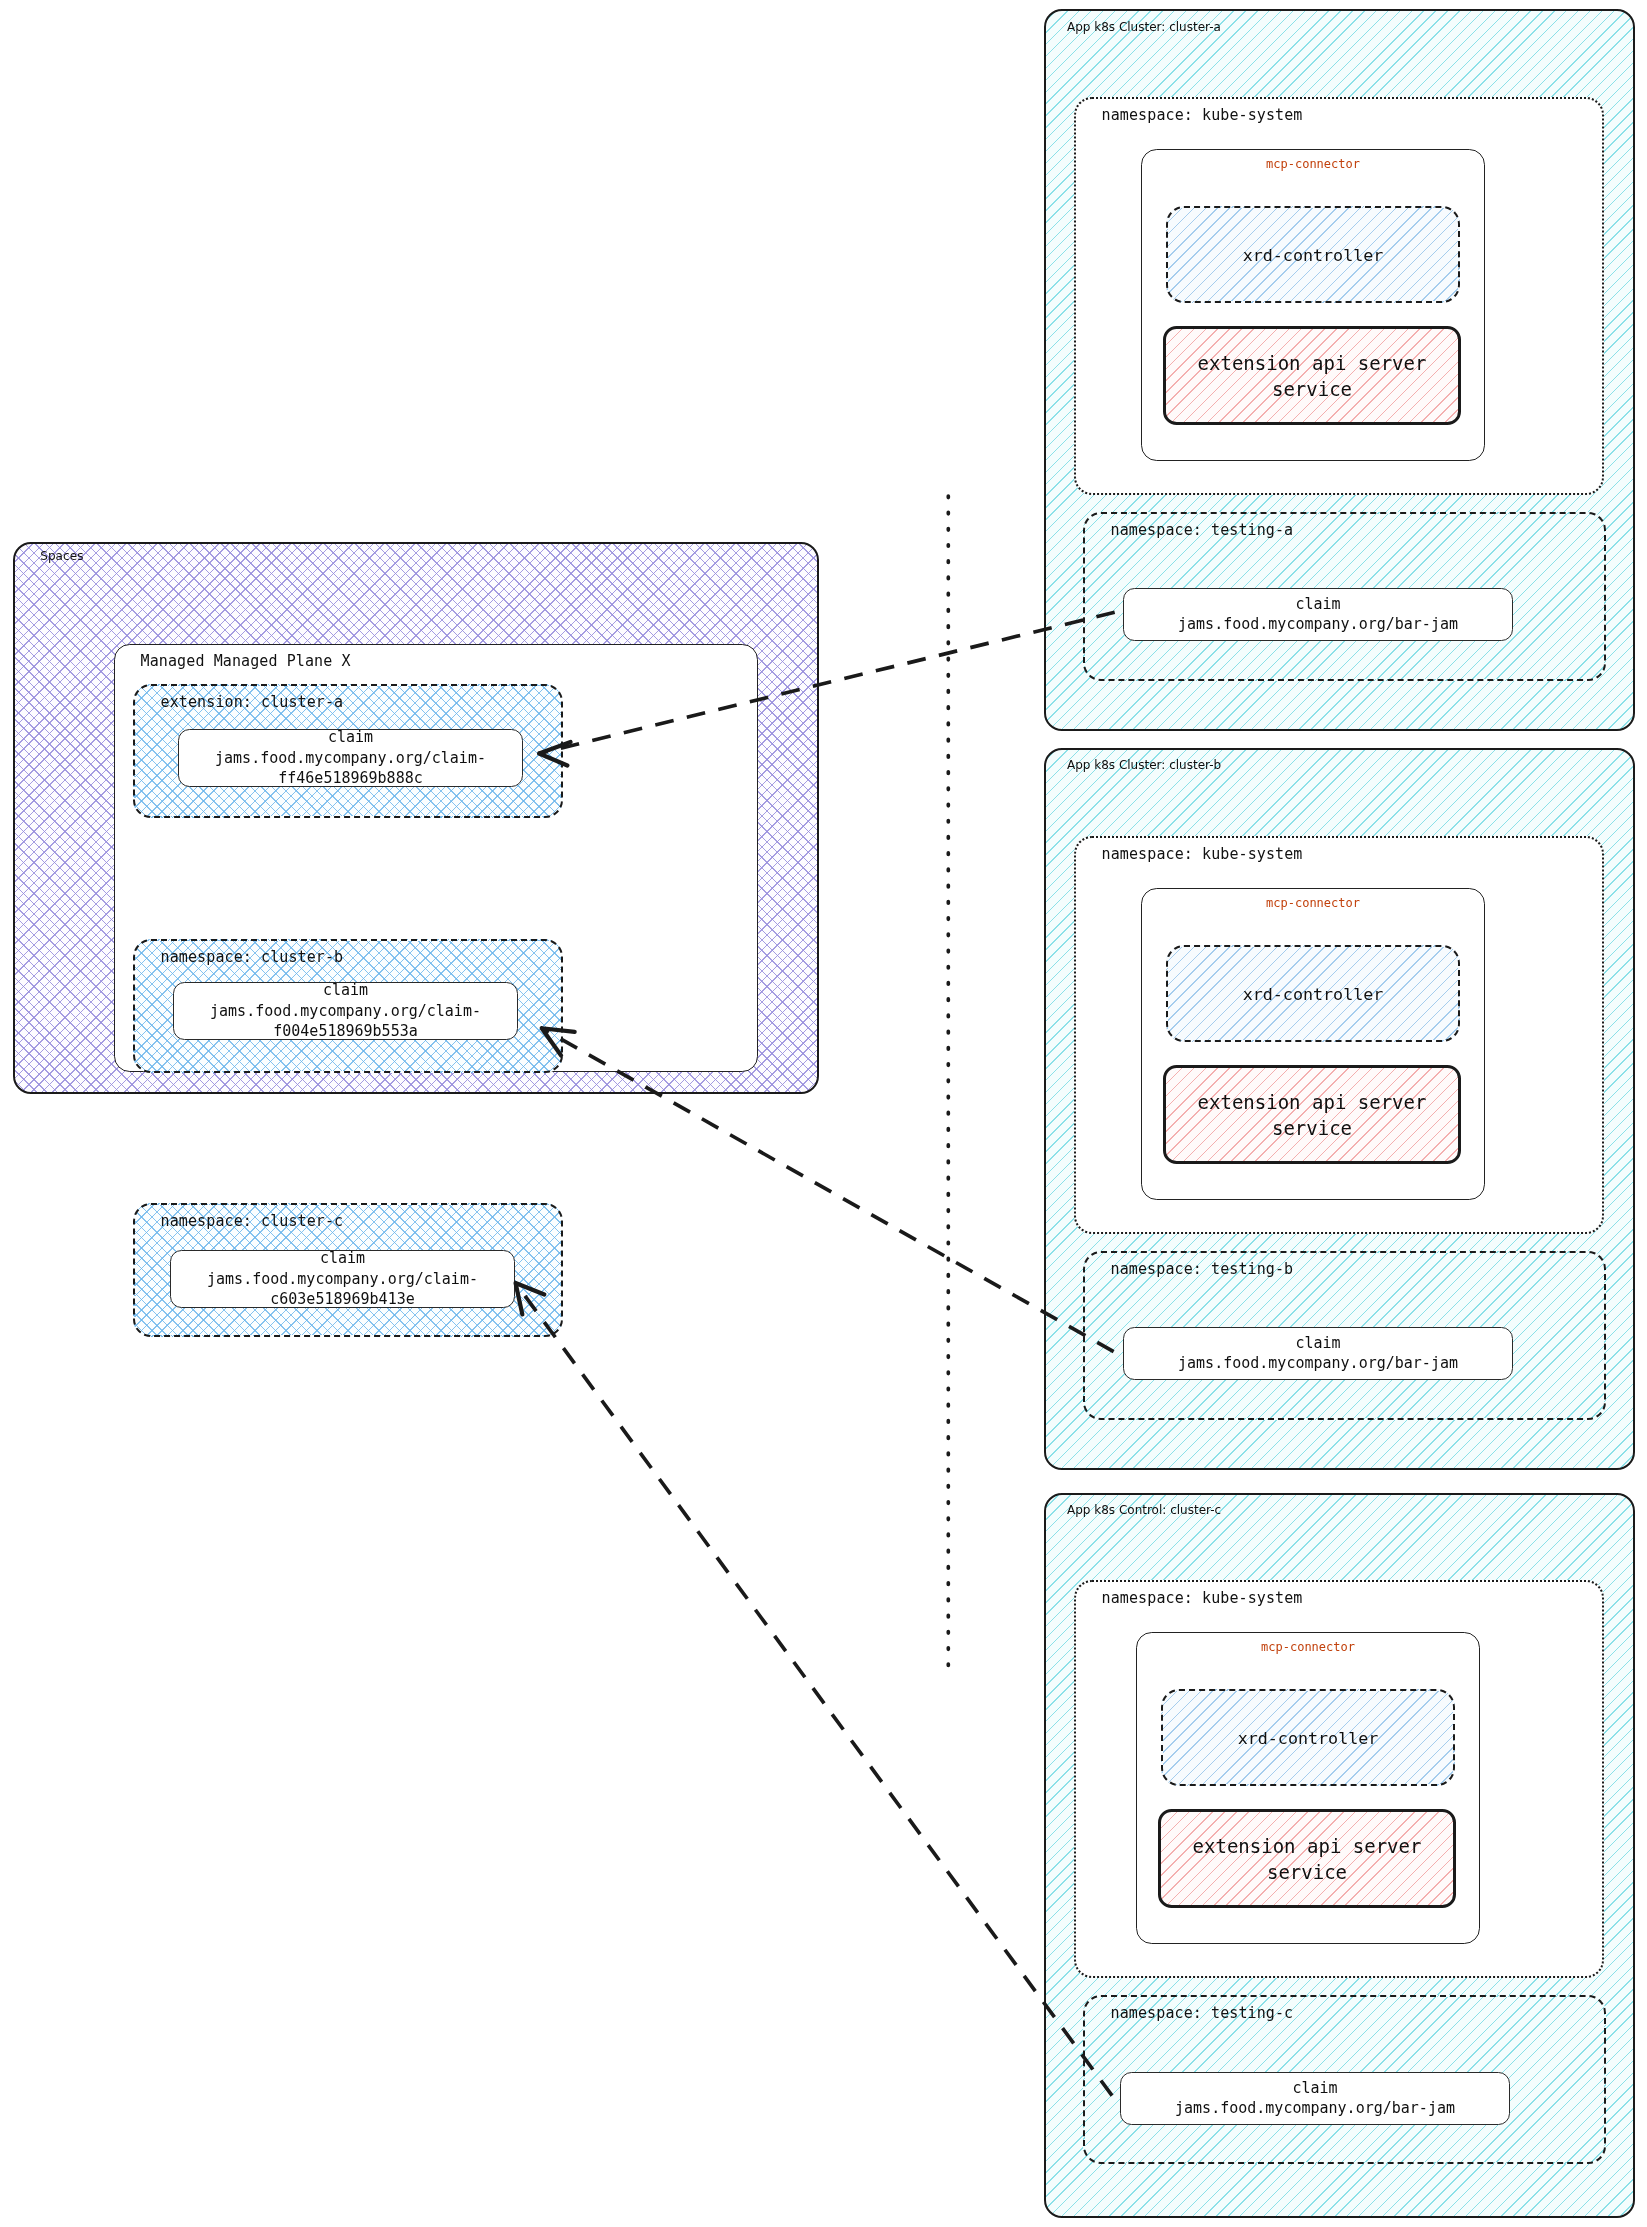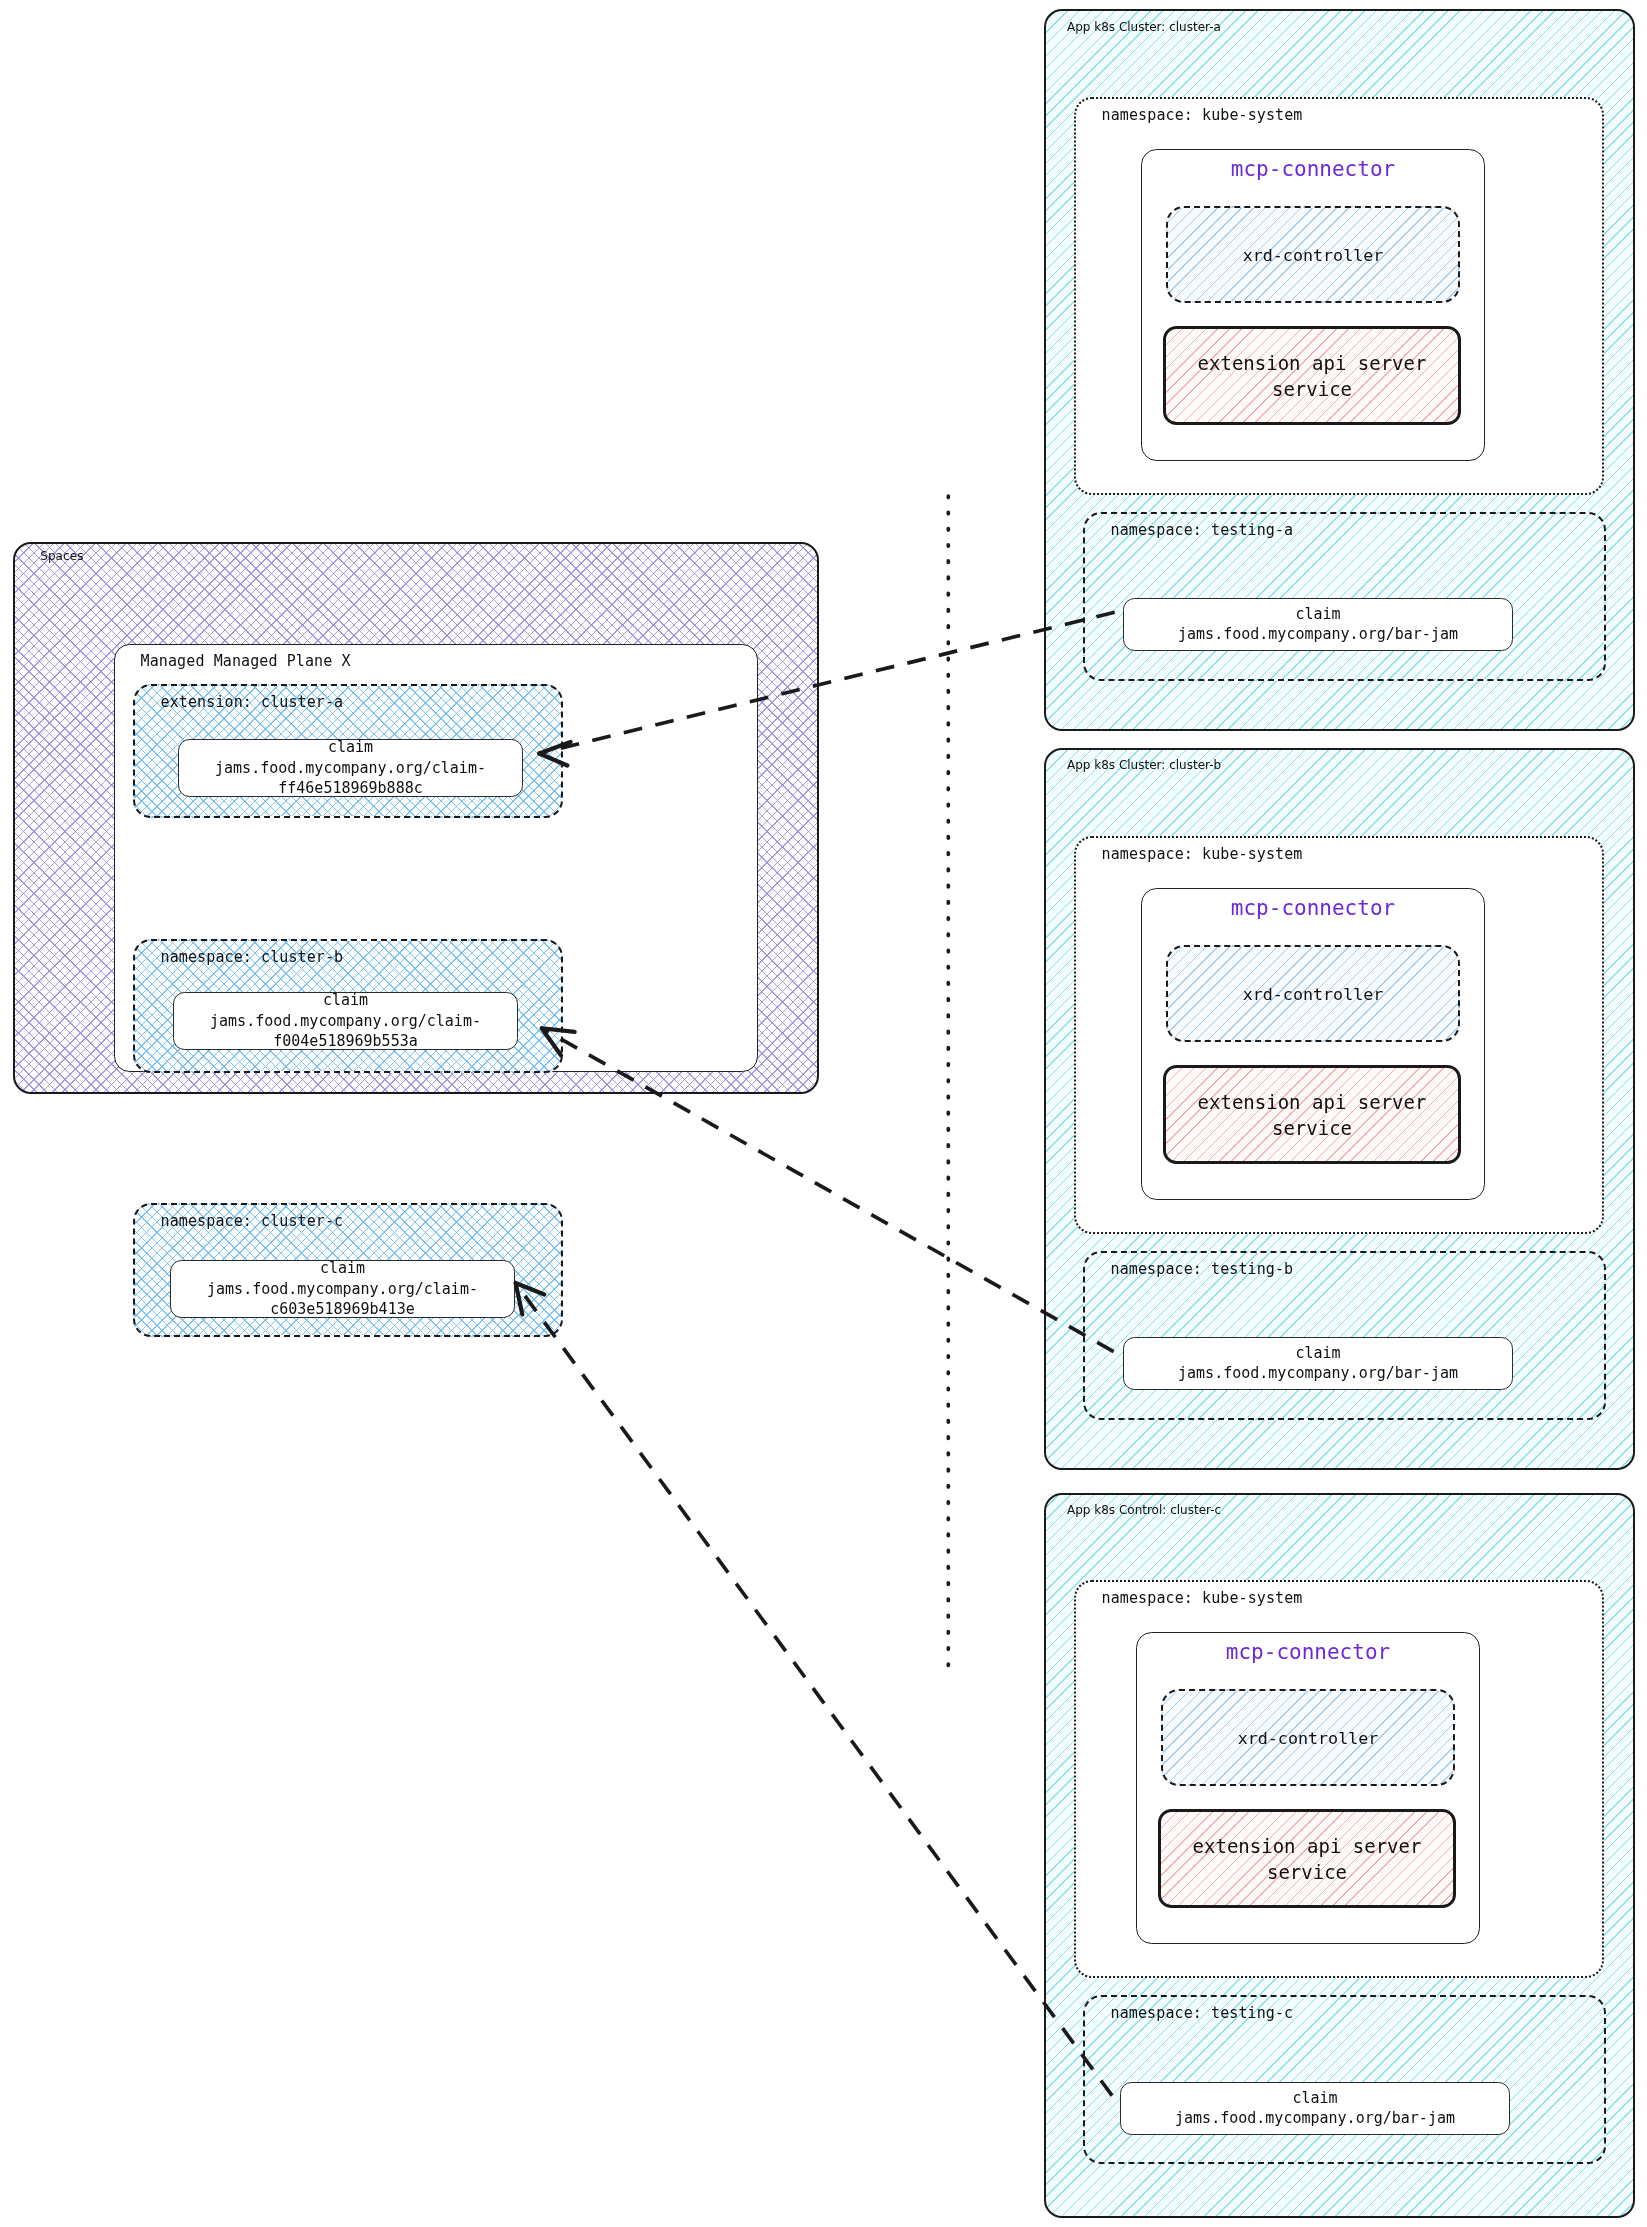--- a/index.html
+++ b/index.html
@@ -37,37 +37,37 @@
     background-color:#fffafa;
     background-image:
       repeating-linear-gradient(-45deg, rgba(240,150,150,.75) 0 1px, transparent 1px 8.4px);
   }
 
   
   .frame-solid{border:2.1px solid #1a1a1a;border-radius:18px;}
   .frame-solid-thin{border:1.6px solid #222;border-radius:15.7px;}
   .frame-dashed{border:2.6px dashed #1a1a1a;border-radius:18px;}
   .frame-dotted{border:2.1px dotted #1a1a1a;border-radius:18px;}
-  .frame-claim{border:1.6px solid #2a2a2a;border-radius:11.5px;background:#ffffff;margin-top:10px;}
+  .frame-claim{border:1.6px solid #2a2a2a;border-radius:11.5px;background:#ffffff;}
   .frame-heavy{border:3.1px solid #1a1a1a;border-radius:13.6px;}
 
   
   .lbl-corner{
     position:absolute;left:13.6px;top:7.3px;
     font-size:15px;color:#111;letter-spacing:0.1px;white-space:nowrap;padding-left:12px;
   }
   .lbl-corner.sans{font-family:"DejaVu Sans","Liberation Sans",sans-serif;font-size:12px;top:5.2px;}
   .lbl-title-sans{
     position:absolute;left:21px;top:8.4px;
     font-family:"DejaVu Sans","Liberation Sans",sans-serif;
     font-size:12px;font-weight:400;color:#0d0d0d;white-space:nowrap;
   }
   .lbl-center{
     position:absolute;left:0;right:0;top:7.3px;text-align:center;
-    font-size:21px;color:#6d28d9;
+    font-size:12px;color:#c2410c;
   }
   .ctext{
     position:absolute;left:0;right:0;top:50%;transform:translateY(-50%);
     text-align:center;font-size:19px;line-height:1.38;color:#101010;
     padding:0 7.3px;box-sizing:border-box;word-break:break-word;
   }
   .ctext.sm{font-size:15px;}
   .mid{position:absolute;left:0;right:0;top:50%;transform:translateY(-50%);text-align:center;font-size:16.7px;color:#101010;}
   svg.overlay{position:absolute;left:0;top:0;width:1647px;height:2227px;pointer-events:none;}
 </style>

